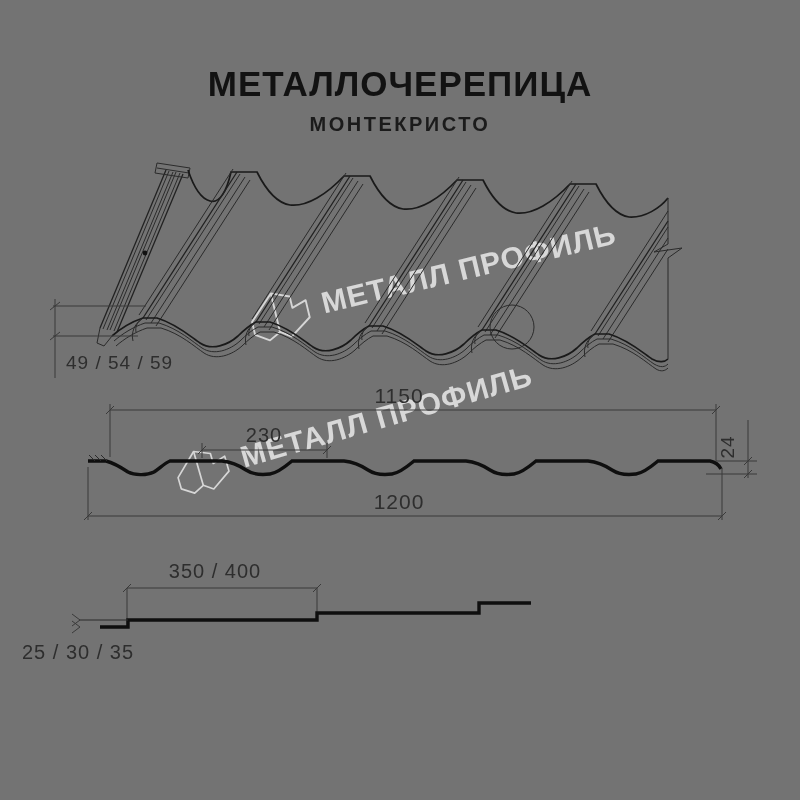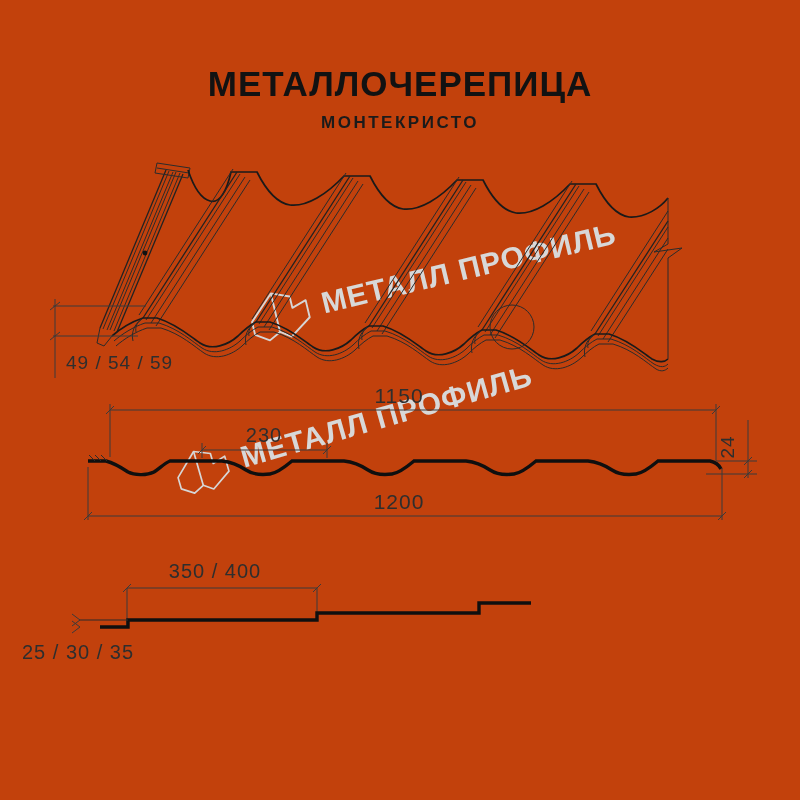--- a/index.html
+++ b/index.html
@@ -1,20 +1,20 @@
 <!DOCTYPE html>
 <html><head>
 <meta charset="utf-8">
 <style>
   html,body{margin:0;padding:0;background:#ffffff;}
-  .canvas{position:relative;width:800px;height:800px;background:#c2410c;overflow:hidden;
+  .canvas{position:relative;width:800px;height:800px;background:#737373;overflow:hidden;
           font-family:"Liberation Sans",sans-serif;}
   .title-block{position:absolute;top:64px;left:0;width:100%;text-align:center;z-index:5;}
   .title-block h1{margin:0;font-size:35px;font-weight:800;letter-spacing:1px;color:#121212;}
-  .subtitle{margin-top:9px;font-size:17px;font-weight:700;letter-spacing:2.5px;color:#1b1b1b;}
+  .subtitle{margin-top:9px;font-size:20px;font-weight:700;letter-spacing:2.5px;color:#1b1b1b;}
   .watermark{position:absolute;display:flex;align-items:center;gap:12px;color:#d8d8d8;
              font-weight:700;white-space:nowrap;z-index:1;}
   .wm-text{font-size:30px;letter-spacing:1px;}
   #wm1{left:246px;top:292px;transform:rotate(-13.5deg);transform-origin:left center;}
   #wm2{left:172px;top:452px;transform:rotate(-16deg);transform-origin:left center;}
   svg.drawing{position:absolute;left:0;top:0;z-index:2;}
   .thin{stroke:#2b2b2b;stroke-width:1;fill:none;}
   .med{stroke:#222222;stroke-width:1.3;fill:none;}
   .edge{stroke:#1a1a1a;stroke-width:1.7;fill:none;}
   .thick{stroke:#0f0f0f;stroke-width:3.4;fill:none;stroke-linejoin:miter;}

